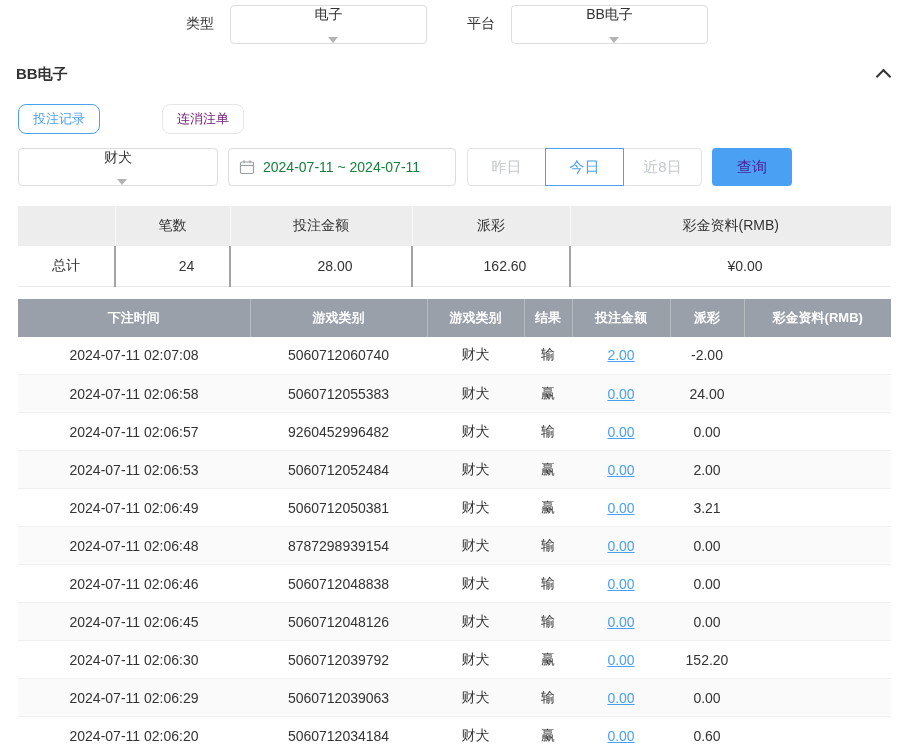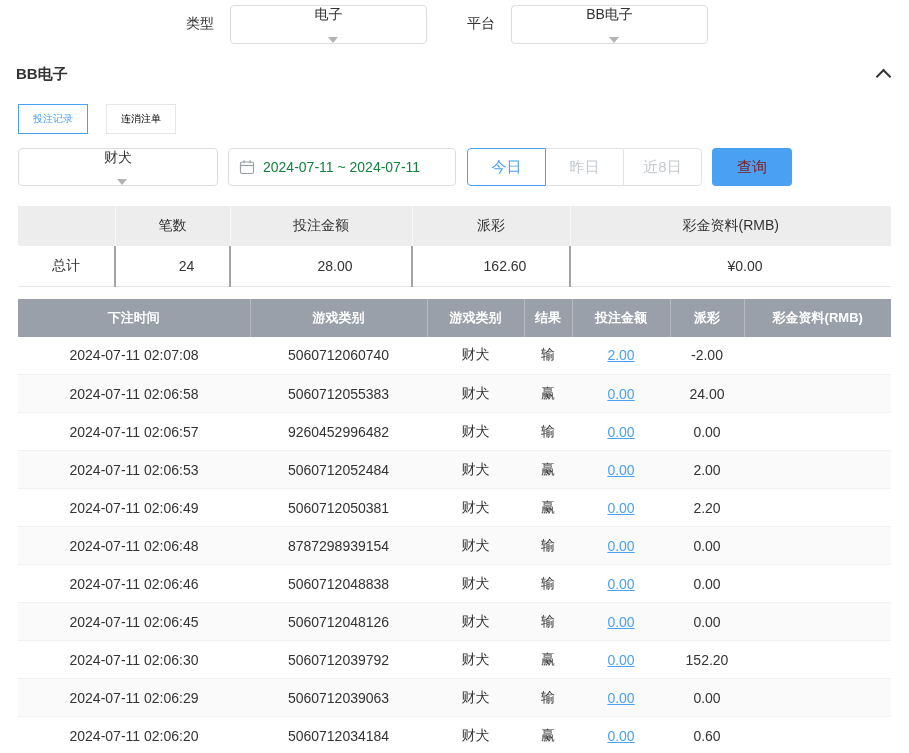--- a/index.html
+++ b/index.html
@@ -36,25 +36,25 @@
   .section-title { font-size: 15px; font-weight: bold; color: #333; }
   .chevron-up {
     width: 11px; height: 11px; margin-right: 4px; margin-top: 5px;
     border-left: 2px solid #333; border-top: 2px solid #333;
     transform: rotate(45deg); cursor: pointer;
   }
 
   
   .tabs { margin-top: 10px; padding: 0 18px; display: flex; gap: 18px; }
   .tab {
-    height: 30px; padding: 0 14px; border-radius: 0; background: #fff;
-    font-size: 10px; cursor: pointer; font-family: inherit;
+    height: 30px; padding: 0 14px; border-radius: 8px; background: #fff;
+    font-size: 13px; cursor: pointer; font-family: inherit;
   }
   .tab.active { border: 1px solid #4aa0f2; color: #4aa0f2; }
-  .tab.inactive { border: 1px solid #e6e6e6; color: #000000; }
+  .tab.inactive { border: 1px solid #e6e6e6; color: #701a75; margin-left: 44px; }
 
   
   .filter-row { margin-top: 14px; padding: 0 18px; display: flex; align-items: center; }
   .game-select { width: 200px; height: 38px; }
   .date-picker {
     margin-left: 10px; width: 228px; height: 38px;
     border: 1px solid #ddd; border-radius: 4px; background: #fff;
     display: flex; align-items: center; padding: 0 10px; cursor: pointer;
   }
   .date-picker svg { flex: 0 0 auto; }
@@ -63,21 +63,21 @@
   .range-btn {
     width: 79px; height: 38px; background: #fff; border: 1px solid #e3e3e3;
     margin-left: -1px; font-size: 15px; cursor: pointer; font-family: inherit;
     color: #c4c9ce; position: relative;
   }
   .range-btn:first-child { margin-left: 0; border-radius: 4px 0 0 4px; }
   .range-btn:last-child { border-radius: 0 4px 4px 0; }
   .range-btn.active { border: 1px solid #4aa0f2; color: #4aa0f2; z-index: 1; }
   .query-btn {
     margin-left: 10px; width: 80px; height: 38px; border: none; border-radius: 4px;
-    background: #4aa0f2; color: #7f1d1d; font-size: 15px; cursor: pointer; font-family: inherit;
+    background: #4aa0f2; color: #4c1d95; font-size: 15px; cursor: pointer; font-family: inherit;
   }
 
   
   table { border-collapse: collapse; table-layout: fixed; }
   .summary { margin: 20px 18px 0; width: 873px; }
   .summary thead td {
     background: #ededed; height: 40px; text-align: center; color: #333; font-size: 14px;
   }
   .summary thead td + td { border-left: 1px solid #f8f8f8; }
   .summary tbody td {
@@ -136,22 +136,22 @@
     <div class="date-picker">
       <svg width="16" height="16" viewBox="0 0 16 16">
         <rect x="1.5" y="3" width="13" height="11.5" rx="1.5" fill="none" stroke="#9aa0a6" stroke-width="1.2"></rect>
         <line x1="1.5" y1="6.5" x2="14.5" y2="6.5" stroke="#9aa0a6" stroke-width="1.2"></line>
         <line x1="5" y1="1.2" x2="5" y2="4.2" stroke="#9aa0a6" stroke-width="1.2"></line>
         <line x1="11" y1="1.2" x2="11" y2="4.2" stroke="#9aa0a6" stroke-width="1.2"></line>
       </svg>
       <span class="date-text">2024-07-11 ~ 2024-07-11</span>
     </div>
     <div class="btn-group">
+      <button class="range-btn">昨日</button>
       <button class="range-btn active">今日</button>
-      <button class="range-btn">昨日</button>
       <button class="range-btn">近8日</button>
     </div>
     <button class="query-btn">查询</button>
   </div>
 
   <table class="summary">
     <colgroup>
         <col style="width:97px">
         <col style="width:115px">
         <col style="width:182px">
@@ -235,21 +235,21 @@
         <td><a class="bet-link">0.00</a></td>
         <td>2.00</td>
         <td></td>
       </tr>
       <tr>
         <td>2024-07-11 02:06:49</td>
         <td>5060712050381</td>
         <td>财犬</td>
         <td>赢</td>
         <td><a class="bet-link">0.00</a></td>
-        <td>2.20</td>
+        <td>3.21</td>
         <td></td>
       </tr>
       <tr>
         <td>2024-07-11 02:06:48</td>
         <td>8787298939154</td>
         <td>财犬</td>
         <td>输</td>
         <td><a class="bet-link">0.00</a></td>
         <td>0.00</td>
         <td></td>

